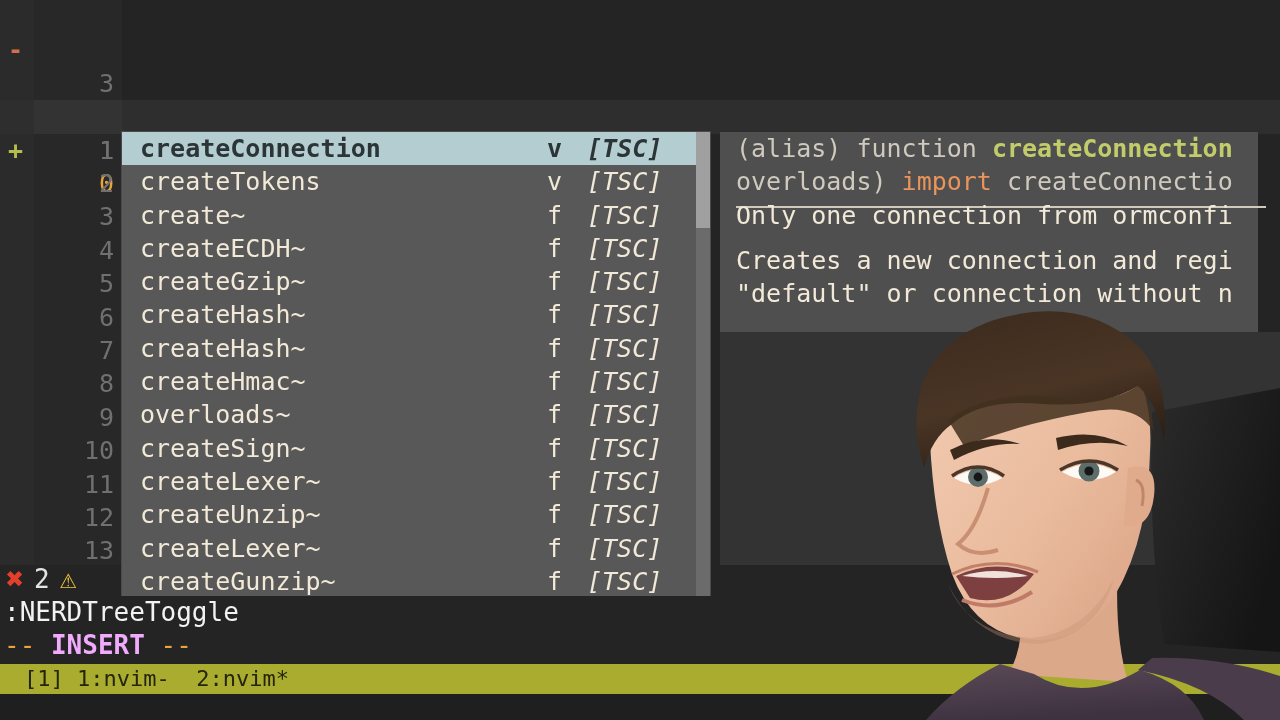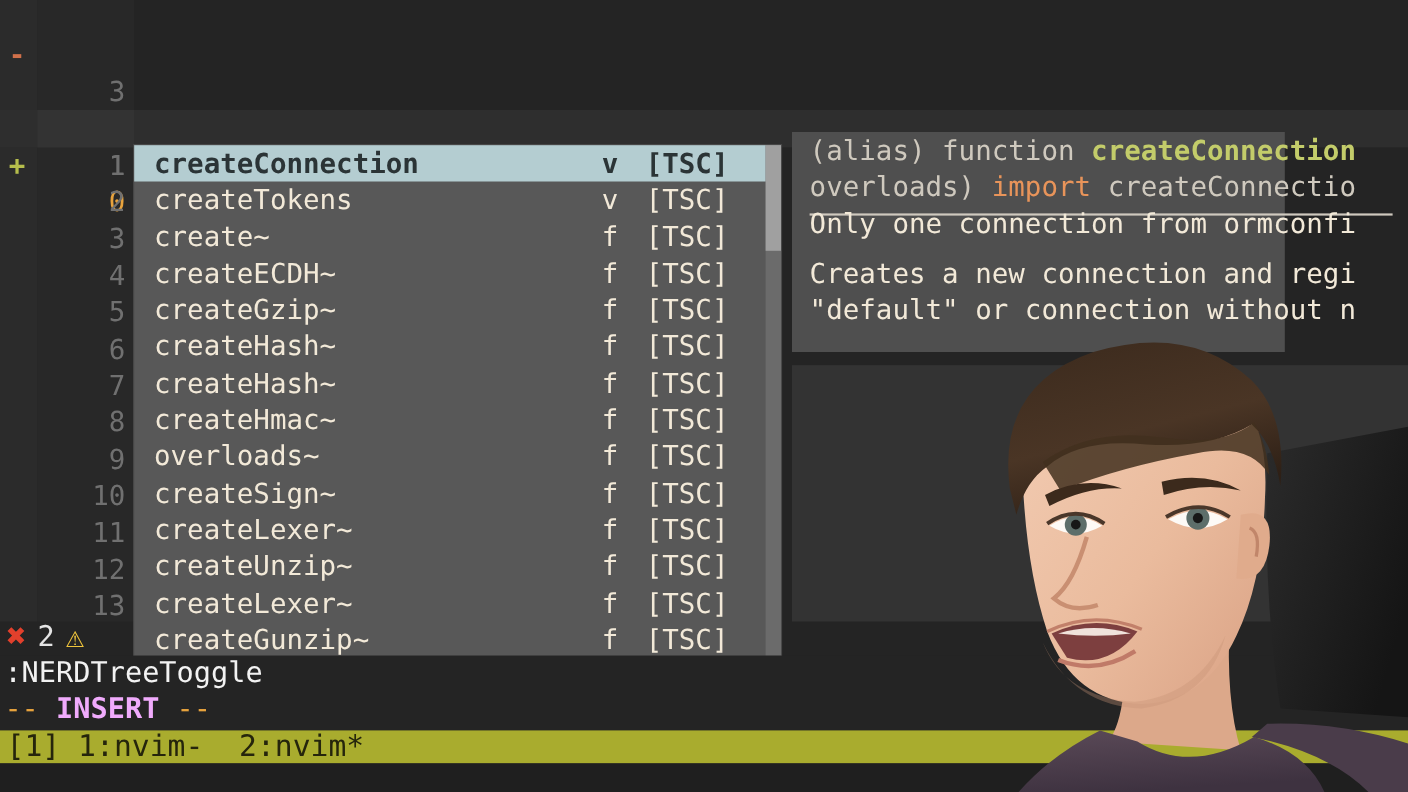--- a/index.html
+++ b/index.html
@@ -38,26 +38,26 @@
   .arrow{color:#e8b04a;}
 
   .cursor{display:inline-block;width:2px;height:27px;background:#d8d8d8;vertical-align:-5px;}
 
   
   .pum{position:absolute;left:122px;top:132px;width:588px;height:464px;background:#585858;box-shadow:0 0 0 1px #4a4a4a;}
   .pum-row{position:relative;height:33.3px;line-height:33.3px;font-size:25px;white-space:pre;color:#f2e9d8;}
   .pum-row.sel{background:#b4cdd1;color:#2b3436;font-weight:bold;}
   .pum-word{position:absolute;left:18px;}
   .pum-kind{position:absolute;left:425px;}
-  .pum-menu{position:absolute;left:465px;}
+  .pum-menu{position:absolute;left:465px;font-style:italic;}
   .pum-scrollbar{position:absolute;right:0;top:0;width:14px;height:464px;background:#6b6b6b;}
   .pum-thumb{position:absolute;right:0;top:0;width:14px;height:96px;background:#a0a0a0;}
 
   
-  .docwin{position:absolute;left:720px;top:120px;width:448px;height:200px;background:#4f4f4f;text-align:right;}
+  .docwin{position:absolute;left:720px;top:132px;width:538px;height:200px;background:#4f4f4f;}
   .docline{position:relative;height:33.3px;line-height:33.3px;font-size:25px;white-space:pre;color:#f2e9d8;padding-left:16px;}
   .doc-dim{color:#cfc9be;}
   .doc-fn{color:#c3cc6a;font-weight:bold;}
   .doc-kw{color:#e8945a;}
   .doc-rule{position:absolute;left:16px;top:74px;width:530px;height:2px;background:#cfc9be;}
   .docbody{position:absolute;left:720px;top:332px;width:560px;height:233px;background:#333333;}
 
   
   .diagbar{position:absolute;left:0;top:562px;height:34px;width:122px;display:flex;align-items:center;gap:10px;padding-left:6px;}
   .err-x{font-size:30px;color:#e2402c;line-height:1;font-weight:bold;}
@@ -66,21 +66,21 @@
 
   
   .msgarea{position:absolute;left:0;top:596px;width:1280px;height:68px;background:#242424;}
   .cmdline{position:absolute;left:4px;top:0px;font-size:26px;line-height:33px;color:#f2f2f2;white-space:pre;}
   .modeline{position:absolute;left:4px;top:33px;font-size:26px;line-height:33px;white-space:pre;}
   .mode-dash{color:#e8a33d;}
   .mode-ins{color:#f0abfc;font-weight:bold;}
 
   
   .tmux{position:absolute;left:0;top:664px;width:1280px;height:30px;background:#a9ac2e;}
-  .tmux-left{position:absolute;left:6px;top:0;height:30px;line-height:30px;font-size:27px;color:#25250c;white-space:pre;}
+  .tmux-left{position:absolute;left:24px;top:0;height:30px;line-height:30px;font-size:22px;color:#25250c;white-space:pre;}
   .tmux-under{position:absolute;left:0;top:694px;width:1280px;height:26px;background:#1f1f1f;}
 
   
   .cam{position:absolute;left:852px;top:292px;width:428px;height:428px;pointer-events:none;}
 </style>
 </head>
 <body>
 
 <div id="screen">
 

